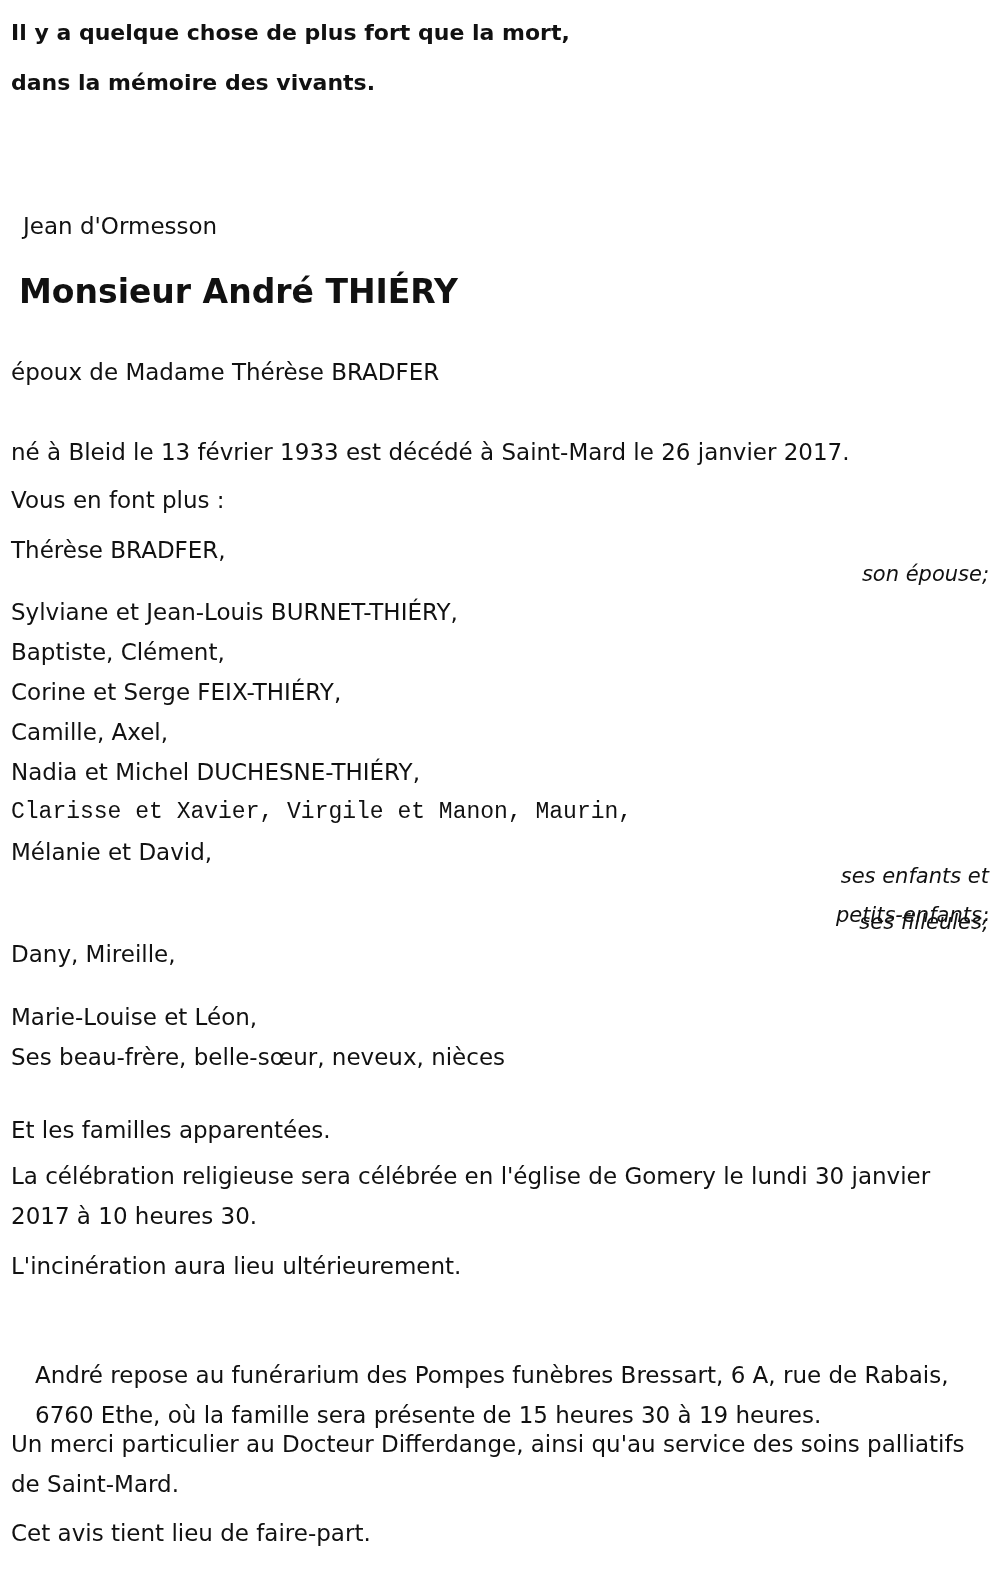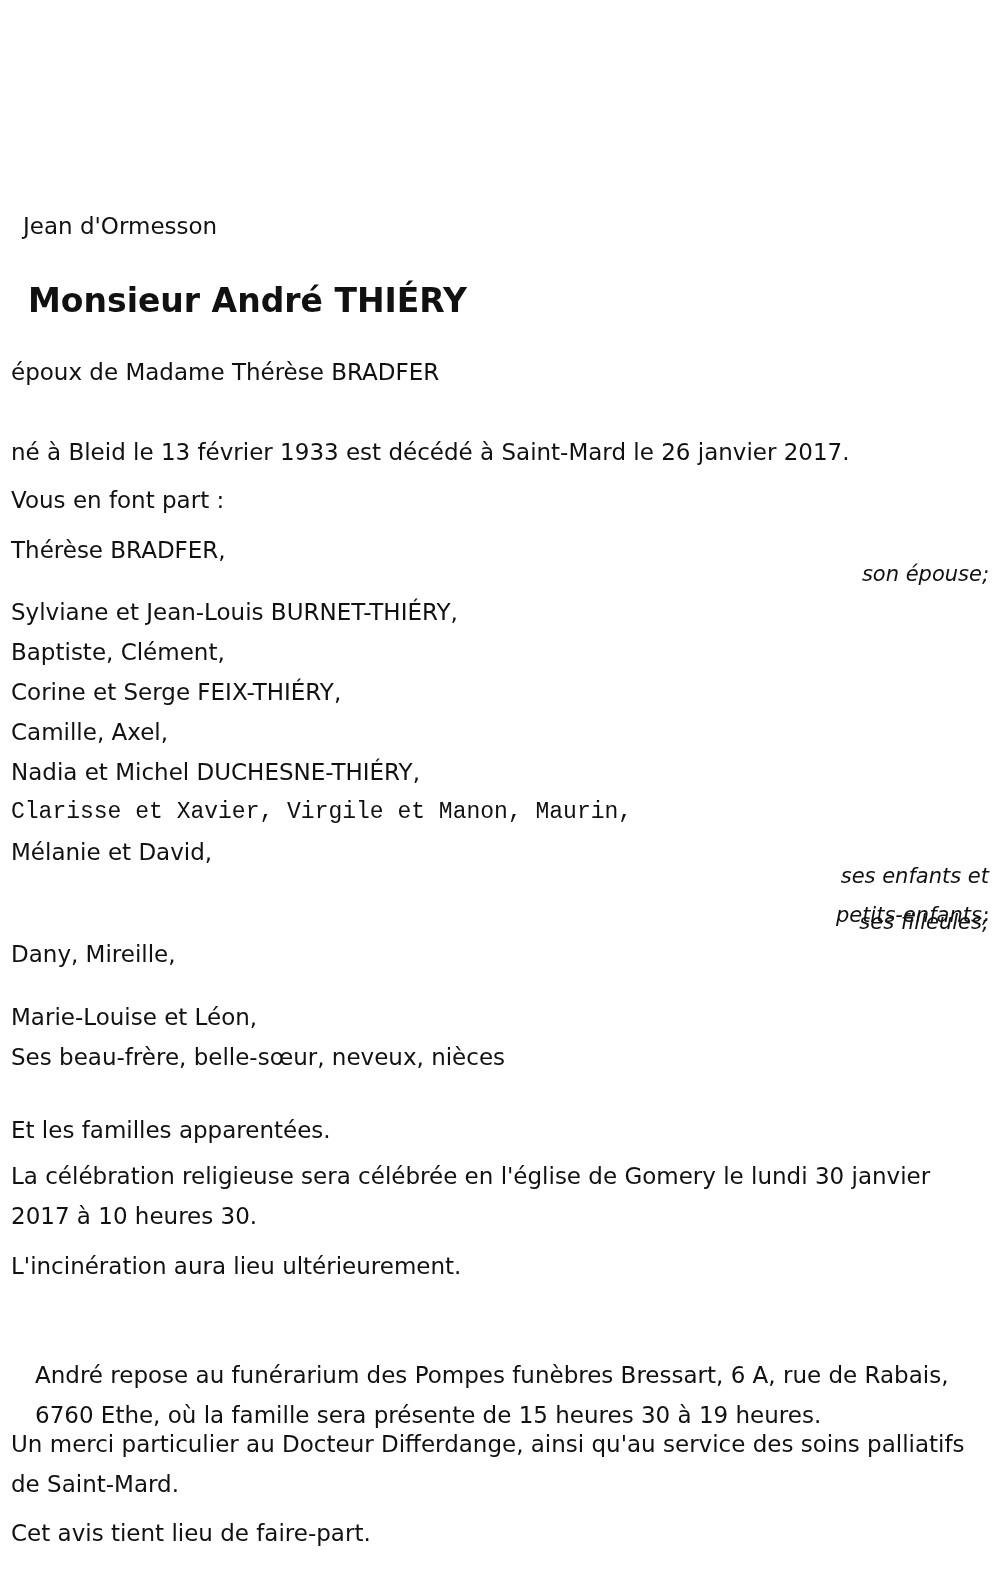--- a/index.html
+++ b/index.html
@@ -39,21 +39,21 @@
       line-height: 36px;
       margin: 12px;
     }
     .title {
       position: absolute;
       left: 0;
       top: 262px;
       font-size: 33px;
       font-weight: bold;
       line-height: 44px;
-      margin: 17px;
+      margin: 8px;
     }
     .line {
       position: absolute;
       left: 0;
       font-size: 23px;
       line-height: 40px;
       white-space: nowrap;
       margin: 0;
     }
     .rel {
@@ -74,31 +74,33 @@
       line-height: 40px;
       margin: 0;
     }
   </style>
 </head>
 <body>
 
 <div class="doc">
 
   <div class="quote">
+    <div>Il y a quelque chose de plus fort que la mort,</div>
+    <div>dans la mémoire des vivants.</div>
   </div>
 
   <p class="author">Jean d'Ormesson</p>
 
   <h1 class="title">Monsieur André THIÉRY</h1>
 
   <p class="line" style="top:352px;">époux de Madame Thérèse BRADFER</p>
 
   <p class="line" style="top:432px;">né à Bleid le 13 février 1933 est décédé à Saint-Mard le 26 janvier 2017.</p>
 
-  <p class="line" style="top:480px;">Vous en font part :</p>
+  <p class="line" style="top:480px;">Vous en font plus :</p>
 
   <p class="line" style="top:530px;">Thérèse BRADFER,</p>
   <p class="rel" style="top:554px;">son épouse;</p>
 
   <p class="line" style="top:592px;">Sylviane et Jean-Louis BURNET-THIÉRY,</p>
   <p class="line" style="top:632px;">Baptiste, Clément,</p>
   <p class="line" style="top:672px;">Corine et Serge FEIX-THIÉRY,</p>
   <p class="line" style="top:712px;">Camille, Axel,</p>
   <p class="line" style="top:752px;">Nadia et Michel DUCHESNE-THIÉRY,</p>
   <p class="line" style="top:792px;font-family:Liberation Mono, monospace;">Clarisse et Xavier, Virgile et Manon, Maurin,</p>

